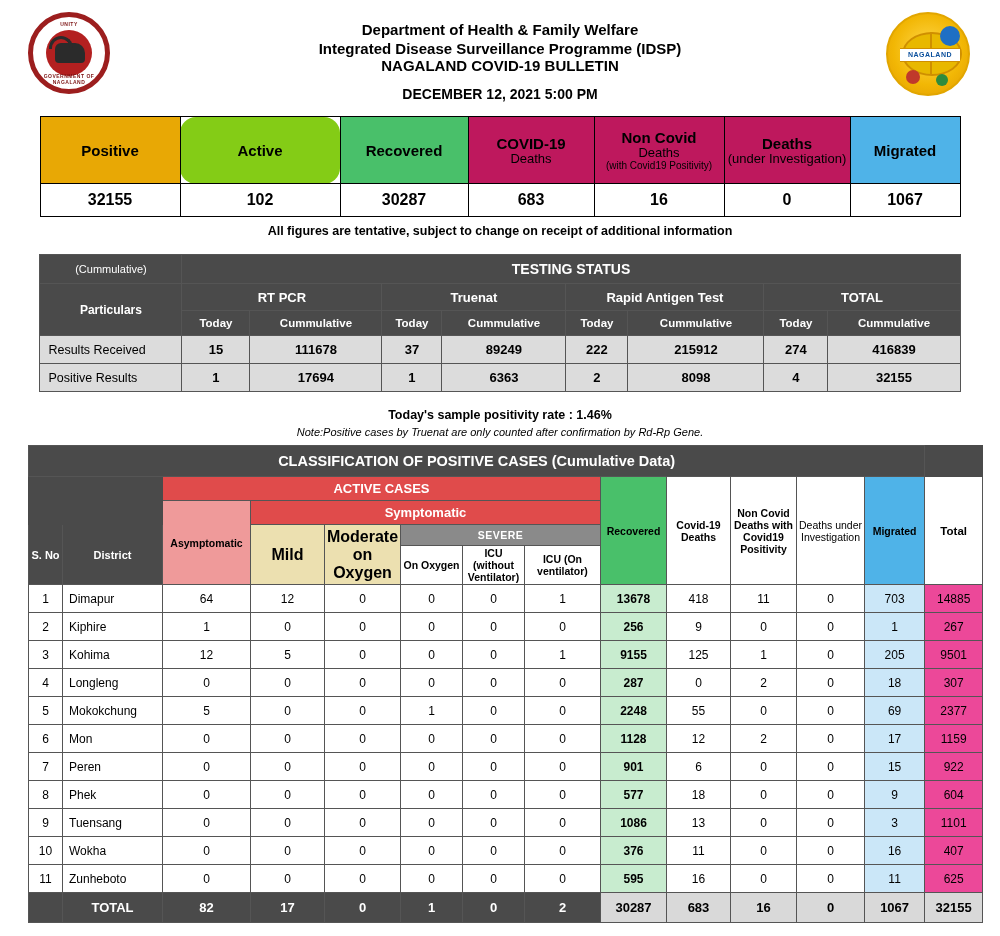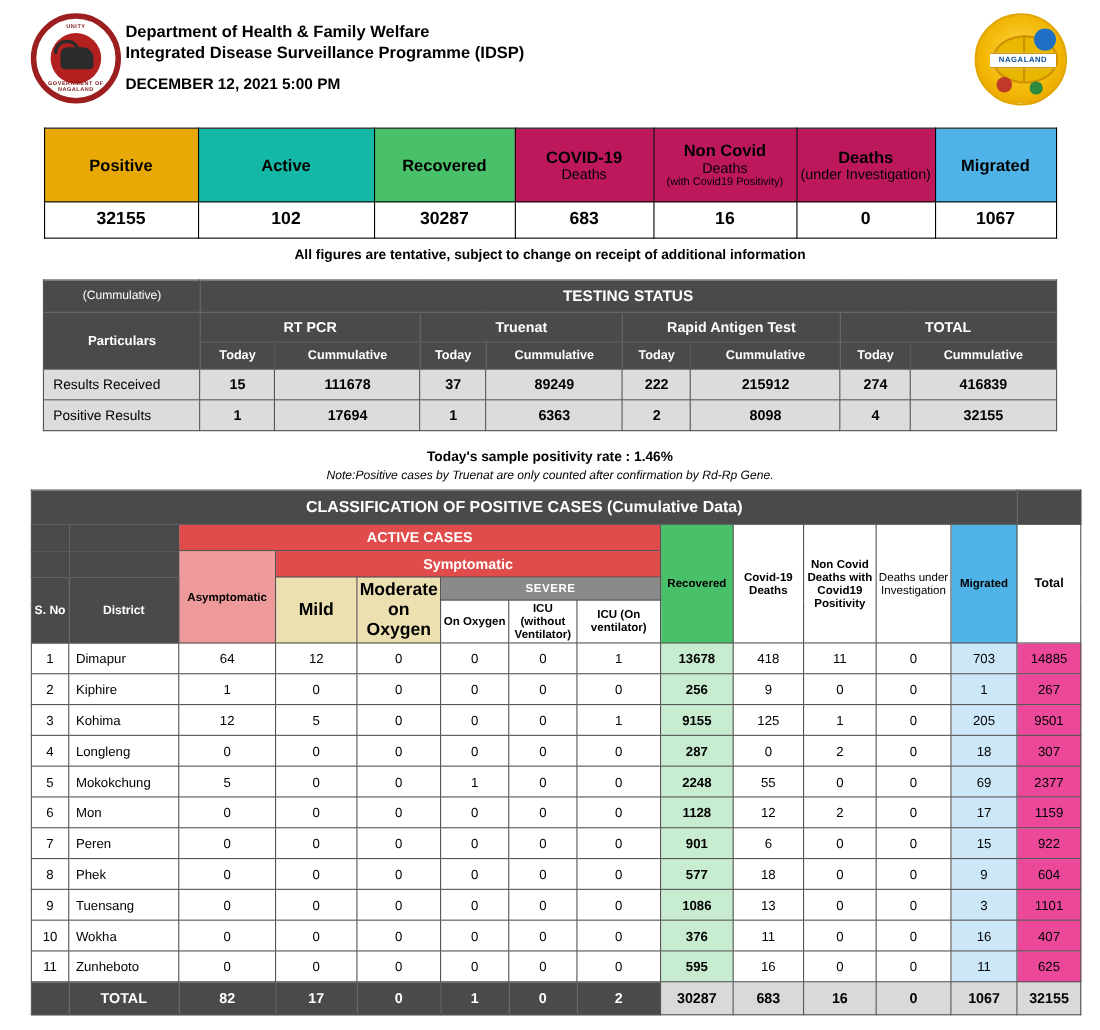--- a/index.html
+++ b/index.html
@@ -133,20 +133,21 @@
     font-size: 7px;
     font-weight: bold;
     color: #0a4f9c;
     text-align: center;
     line-height: 12px;
     letter-spacing: .5px;
   }
 
   .title-block {
     flex: 1 1 auto;
+    text-align: center;
     padding-top: 8px;
   }
   .title-block .t1 {
     font-size: 15px;
     font-weight: bold;
     line-height: 20px;
   }
   .title-block .t2 {
     font-size: 15px;
     font-weight: bold;
@@ -195,21 +196,21 @@
     font-size: 13px;
     line-height: 14px;
   }
   .summary .vals td {
     height: 30px;
     font-size: 16px;
     font-weight: bold;
     background: #fff;
   }
   .c-positive { background: #e8a805; }
-  .c-active { background: #14b8a6; }
+  .c-active { background: #84cc16; border-radius: 16px; }
   .c-recovered { background: #49c06a; }
   .c-white { background: #be185d; }
   .c-migrated { background: #4fb3e8; }
 
   .note-line {
     text-align: center;
     font-size: 12.5px;
     font-weight: bold;
     margin: 7px 0 8px 0;
   }
@@ -384,20 +385,21 @@
       <div class="seal">
         <div class="txt-top">UNITY</div>
         <div class="bull"></div>
         <div class="txt-bot">GOVERNMENT OF NAGALAND</div>
       </div>
     </div>
 
     <div class="title-block">
       <div class="t1">Department of Health &amp; Family Welfare</div>
       <div class="t2">Integrated Disease Surveillance Programme (IDSP)</div>
+      <div class="t3">NAGALAND COVID-19 BULLETIN</div>
       <div class="t4">DECEMBER 12, 2021 5:00 PM</div>
     </div>
 
     <div class="logo-right">
       <div class="emblem">
         <div class="globe"></div>
         <div class="dot-blue"></div>
         <div class="dot-red"></div>
         <div class="dot-green"></div>
         <div class="band">NAGALAND</div>

